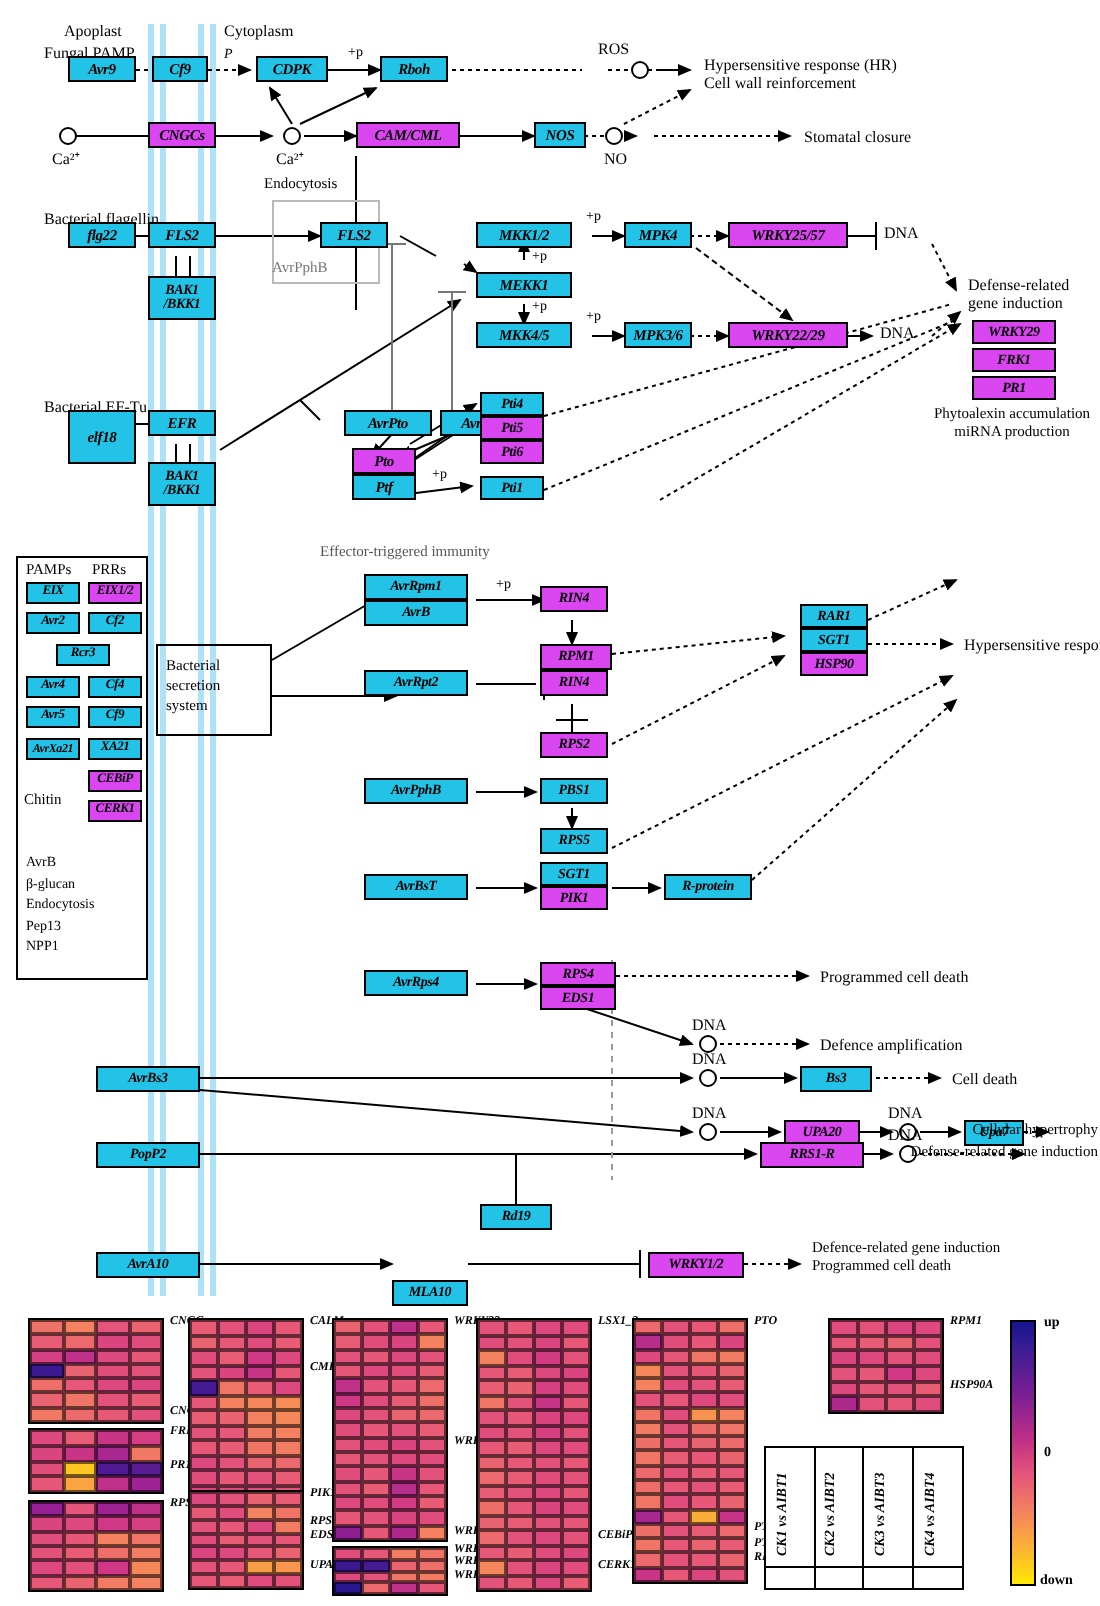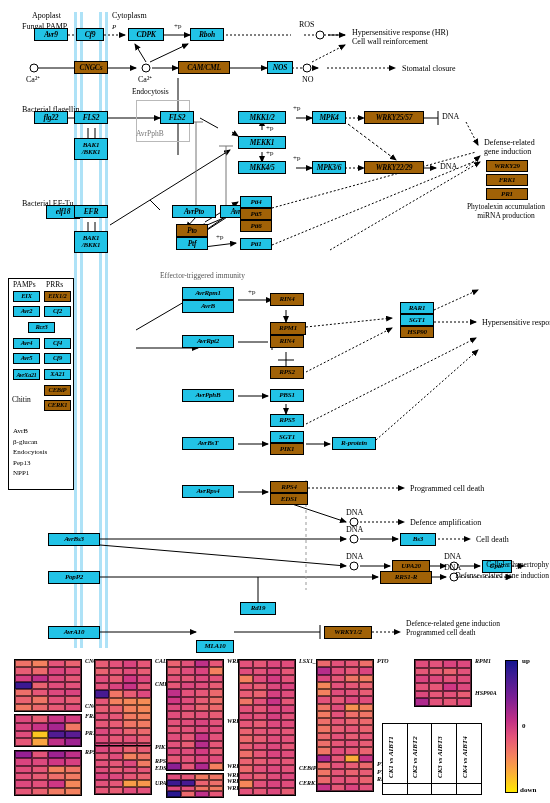--- a/index.html
+++ b/index.html
@@ -13,21 +13,21 @@
   
   .node {
     position:absolute; border:1px solid #000;
     font-family:"Liberation Serif", serif;
     font-weight:bold; font-style:italic;
     text-align:center; white-space:nowrap;
     display:flex; align-items:center; justify-content:center;
     letter-spacing:-0.2px; line-height:1;
   }
   .cy  { background:#22c3e6; }
-  .yl  { background:#a16207; }
+  .yl  { background:#d946ef; }
 
   
   .lbl {
     position:absolute; font-family:"Liberation Serif", serif;
     color:#000; white-space:nowrap; line-height:1.15;
   }
   .lbl.multi { white-space:normal; }
 
   
   #wires { position:absolute; left:0; top:0; width:550px; height:803px; pointer-events:none; }
@@ -276,21 +276,21 @@
   <div class="node yl" style="left:364px; top:161px; width:60px; height:13px; font-size:7.5px;">WRKY22/29</div>
   <div class="lbl" style="left:440px; top:162px; font-size:8px;">DNA</div>
 
   <div class="lbl multi" style="left:484px; top:138px; font-size:8px; width:64px;">Defense-related<br>gene induction</div>
   <div class="node yl" style="left:486px; top:160px; width:42px; height:12px; font-size:7px;">WRKY29</div>
   <div class="node yl" style="left:486px; top:174px; width:42px; height:12px; font-size:7px;">FRK1</div>
   <div class="node yl" style="left:486px; top:188px; width:42px; height:12px; font-size:7px;">PR1</div>
   <div class="lbl multi" style="left:462px; top:203px; font-size:7.5px; width:88px; text-align:center;">Phytoalexin accumulation<br>miRNA production</div>
 
   <div class="lbl" style="left:22px; top:199px; font-size:8px;">Bacterial EF-Tu</div>
-  <div class="node cy" style="left:46px; top:205px; width:34px; height:14px; font-size:7.5px;">elf18</div>
+  <div class="node cy" style="left:34px; top:205px; width:34px; height:27px; font-size:7.5px;">elf18</div>
   <div class="node cy" style="left:74px; top:205px; width:34px; height:13px; font-size:7.5px;">EFR</div>
   <div class="node cy" style="left:74px; top:231px; width:34px; height:22px; font-size:7px; flex-direction:column;">
     <span>BAK1</span>
       <span>/BKK1</span>
   </div>
 
   <div class="node cy" style="left:172px; top:205px; width:44px; height:13px; font-size:7.5px;">AvrPto</div>
   <div class="node cy" style="left:220px; top:205px; width:46px; height:13px; font-size:7.5px;">AvrPtoB</div>
   <div class="node yl" style="left:176px; top:224px; width:32px; height:13px; font-size:7.5px;">Pto</div>
   <div class="node cy" style="left:176px; top:237px; width:32px; height:13px; font-size:7.5px;">Ptf</div>
@@ -320,20 +320,23 @@
   <div class="node yl" style="left:44px; top:400px; width:27px; height:11px; font-size:6.5px;">CERK1</div>
   <div class="lbl" style="left:12px; top:396px; font-size:7.5px;">Chitin</div>
   <div class="lbl" style="left:13px; top:426px; font-size:7px; line-height:1.5;">
     <span>AvrB</span><br>
     <span>β-glucan</span><br>
     <span>Endocytosis</span><br>
     <span>Pep13</span><br>
     <span>NPP1</span>
   </div>
 
+  <div class="framebox" style="left:78px; top:322px; width:58px; height:46px;">
+    <div class="lbl" style="left:4px; top:5px; font-size:7.5px; line-height:1.3;">Bacterial<br>secretion<br>system</div>
+  </div>
 
   <div class="lbl" style="left:160px; top:272px; font-size:7.5px; color:#555;">Effector-triggered immunity</div>
   <div class="node cy" style="left:182px; top:287px; width:52px; height:13px; font-size:7px;">AvrRpm1</div>
   <div class="node cy" style="left:182px; top:300px; width:52px; height:13px; font-size:7px;">AvrB</div>
   <div class="lbl" style="left:248px; top:288px; font-size:7px;">+p</div>
   <div class="node yl" style="left:270px; top:293px; width:34px; height:13px; font-size:7px;">RIN4</div>
   <div class="node yl" style="left:270px; top:322px; width:36px; height:13px; font-size:7px;">RPM1</div>
 
   <div class="node cy" style="left:182px; top:335px; width:52px; height:13px; font-size:7px;">AvrRpt2</div>
   <div class="node yl" style="left:270px; top:335px; width:34px; height:13px; font-size:7px;">RIN4</div>

